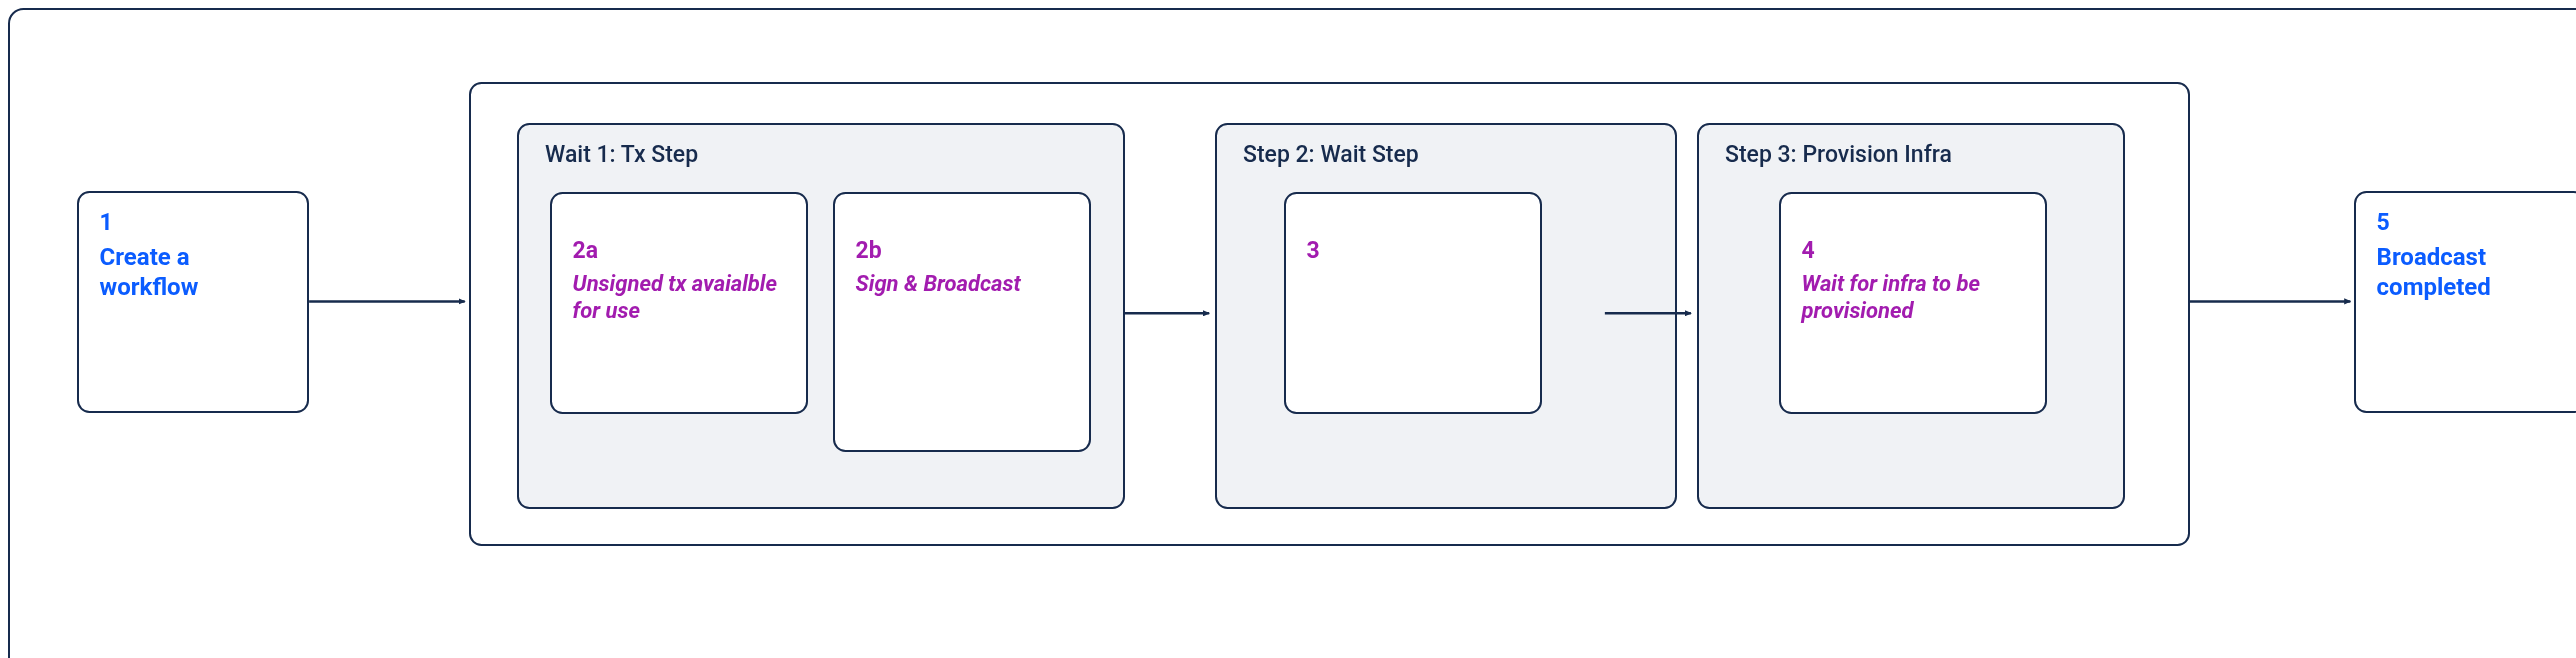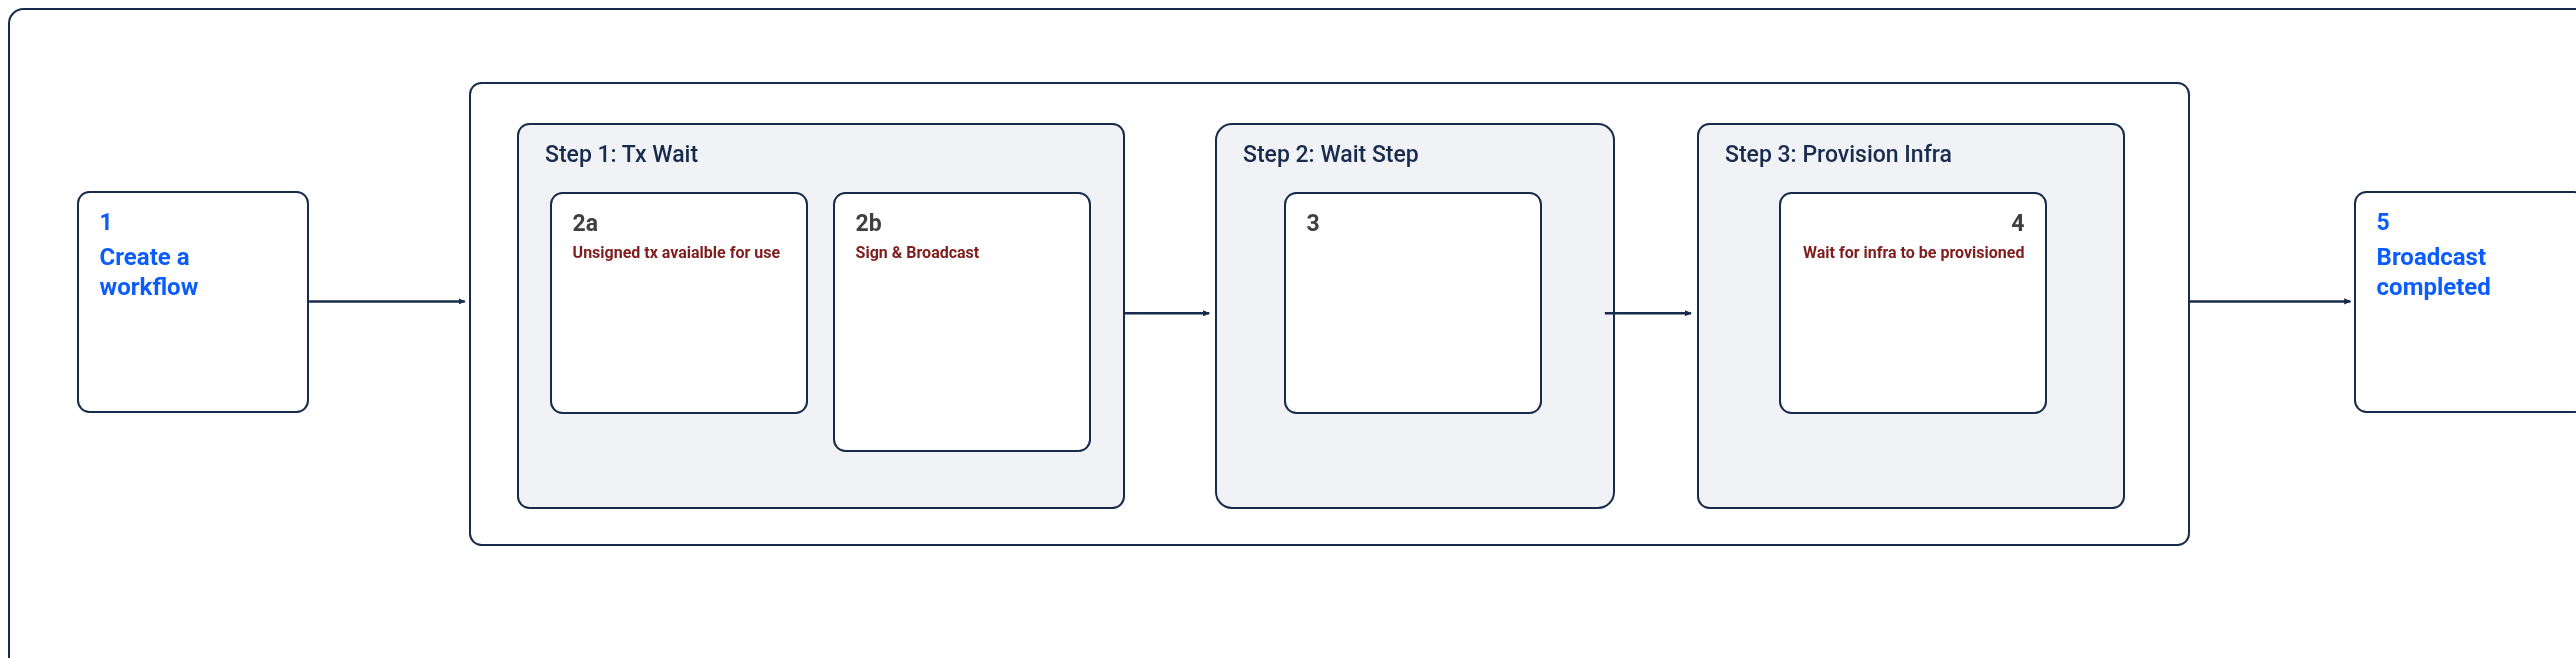--- a/index.html
+++ b/index.html
@@ -76,29 +76,31 @@
     position: absolute;
     border: 2.6px solid #172b4d;
     border-radius: 12.4px;
     box-sizing: border-box;
     background: #ffffff;
     padding: 16.5px 20.6px;
   }
   .sub-node .num {
     font-size: 23px;
     font-weight: 700;
-    color: #404040;
+    color: #a21caf;
     margin-bottom: 7.2px;
     line-height: 1.1;
+    margin-top: 27px;
   }
   .sub-node .text {
-    font-size: 16px;
+    font-size: 22px;
     font-weight: 700;
-    color: #7f1d1d;
+    color: #a21caf;
     line-height: 1.25;
+    font-style: italic;
   }
 
   svg.arrows {
     position: absolute;
     left: 0;
     top: 0;
     width: 2677px;
     height: 659px;
     pointer-events: none;
   }
@@ -111,42 +113,42 @@
   <div class="outer-frame"></div>
 
   <div class="node" style="left:77px; top:191px; width:232px; height:222px;">
     <div class="num">1</div>
     <div class="text">Create a workflow</div>
   </div>
 
   <div class="group-frame" style="left:469px; top:82px; width:1721px; height:464px;">
 
     <div class="step-frame" style="left:46px; top:39px; width:608px; height:386px;">
-      <div class="step-title">Step 1: Tx Wait</div>
+      <div class="step-title">Wait 1: Tx Step</div>
 
       <div class="sub-node" style="left:31px; top:67px; width:258px; height:222px;">
         <div class="num">2a</div>
         <div class="text">Unsigned tx avaialble for use</div>
       </div>
 
       <div class="sub-node" style="left:314px; top:67px; width:258px; height:260px;">
         <div class="num">2b</div>
         <div class="text">Sign &amp; Broadcast</div>
       </div>
     </div>
 
-    <div class="step-frame" style="left:744px; top:39px; width:400px; height:386px;border-radius:17px;">
+    <div class="step-frame" style="left:744px; top:39px; width:462px; height:386px;">
       <div class="step-title">Step 2: Wait Step</div>
 
       <div class="sub-node" style="left:67px; top:67px; width:258px; height:222px;">
         <div class="num">3</div>
       </div>
     </div>
 
-    <div class="step-frame" style="left:1226px; top:39px; width:428px; height:386px;text-align:right;">
+    <div class="step-frame" style="left:1226px; top:39px; width:428px; height:386px;">
       <div class="step-title">Step 3: Provision Infra</div>
 
       <div class="sub-node" style="left:80px; top:67px; width:268px; height:222px;">
         <div class="num">4</div>
         <div class="text">Wait for infra to be provisioned</div>
       </div>
     </div>
 
   </div>
 

